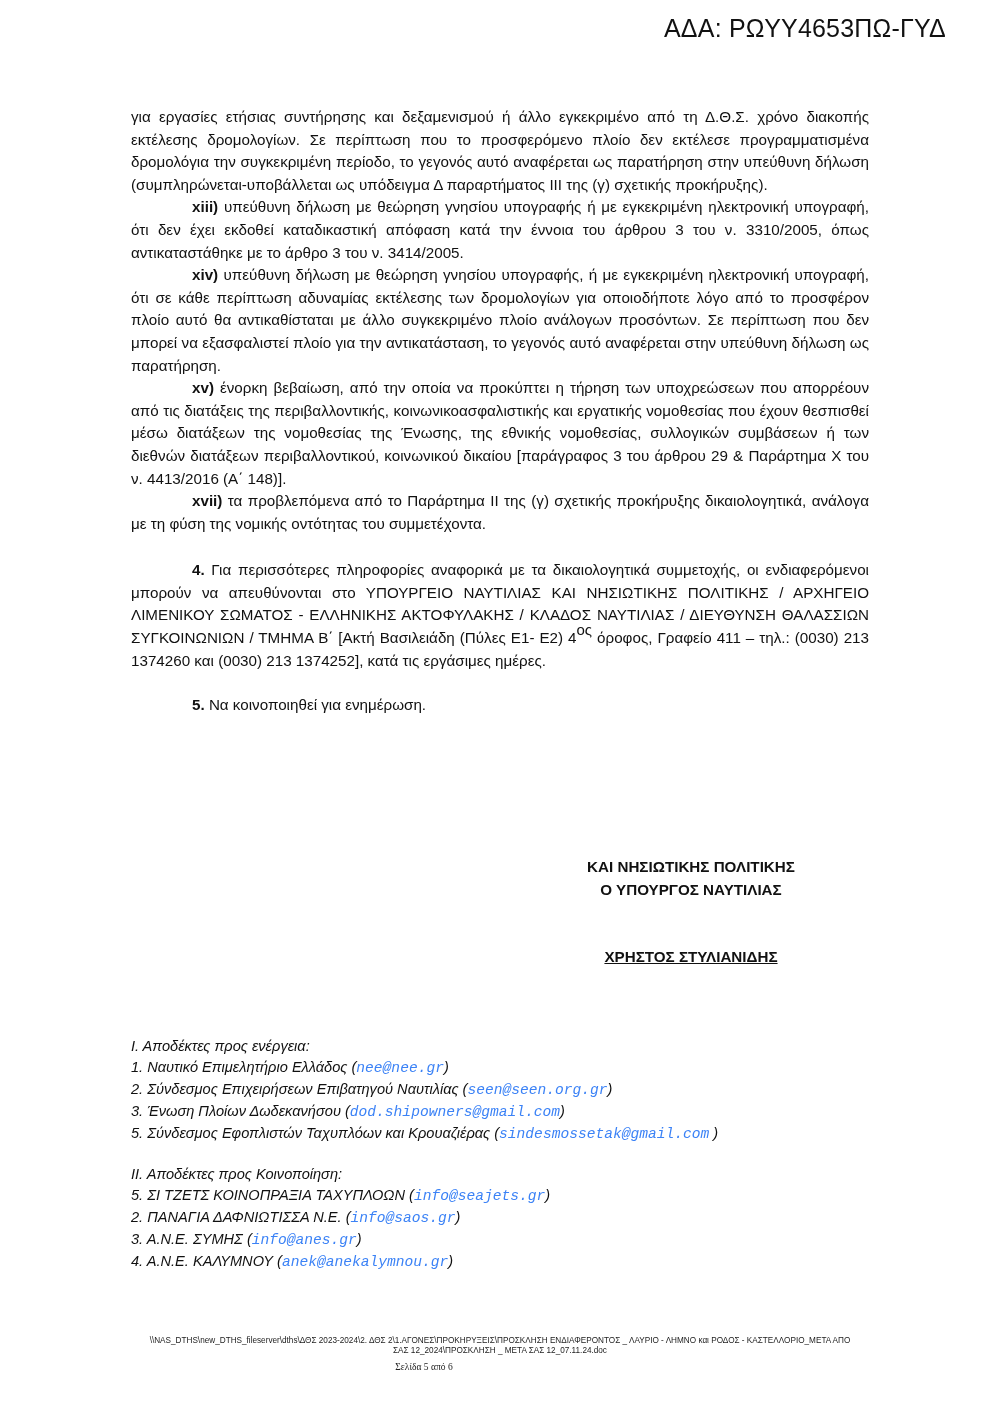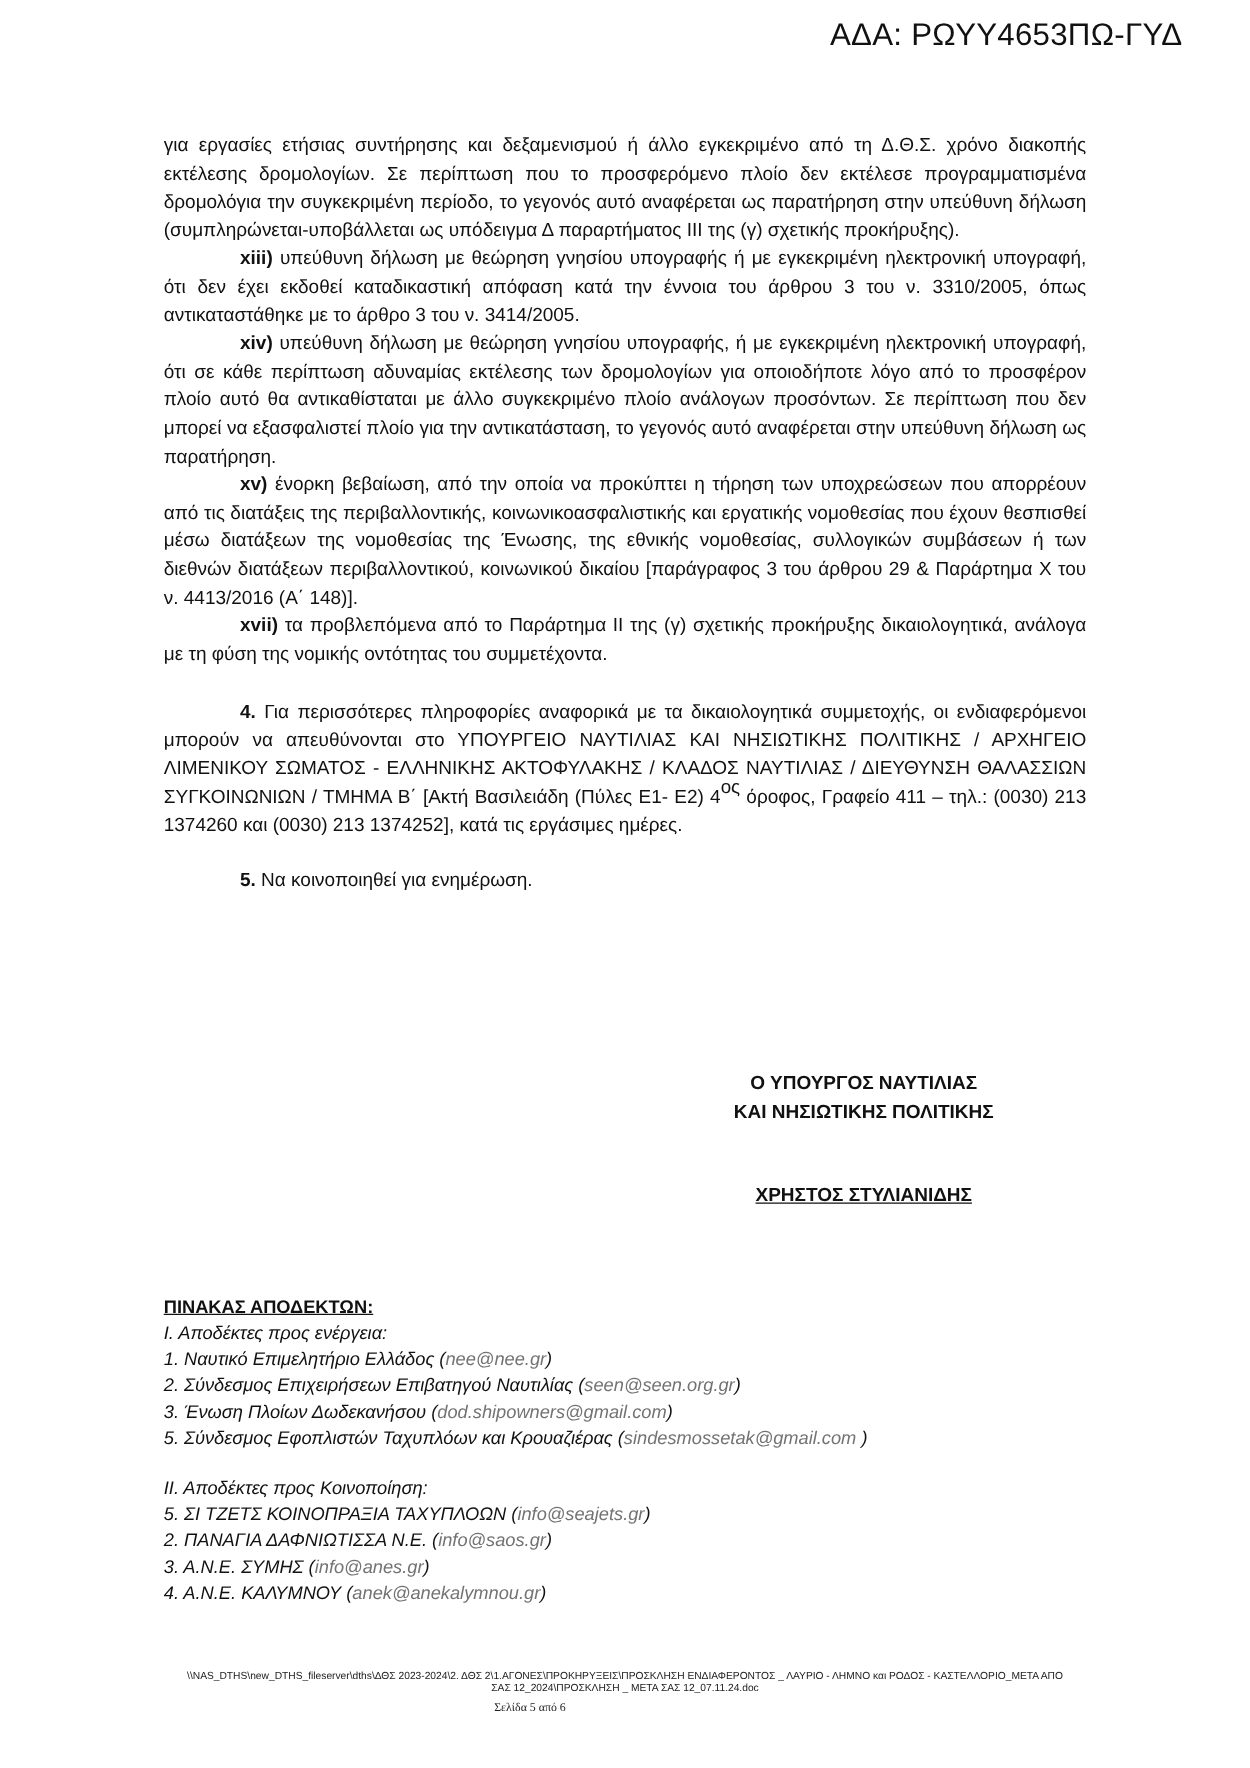--- a/index.html
+++ b/index.html
@@ -12,21 +12,21 @@
   .section4 { margin-top: 24px; }
   .section5 { margin-top: 22px; }
   sup { font-size: 15px; line-height: 0; vertical-align: 8px; }
   .sign { position: absolute; left: 560px; width: 262px; text-align: center; font-family: "Liberation Sans", sans-serif; font-weight: bold; font-size: 15.2px; line-height: 22.6px; }
   .sign.title { top: 856px; }
   .sign.name { top: 946px; text-decoration: underline; }
   .recipients { position: absolute; top: 1036px; left: 131px; font-family: "Liberation Sans", sans-serif; font-size: 14.6px; line-height: 21px; }
   .recipients .heading { font-weight: bold; text-decoration: underline; }
   .recipients .subhead { font-style: italic; }
   .recipients .item { font-style: italic; white-space: nowrap; }
-  .recipients .email { color: #737373; }
+  .recipients .email { color: #3b82f6; font-family: Liberation Mono, monospace; }
   .recipients .gap { height: 19px; }
   .footer-path { position: absolute; top: 1336px; left: 120px; width: 760px; text-align: center; font-family: "Liberation Sans", sans-serif; font-size: 8.2px; line-height: 10px; color: #222; }
   .footer-page { position: absolute; top: 1362px; left: 0; width: 848px; text-align: center; font-family: "Liberation Serif", serif; font-size: 9.5px; color: #222; }
 </style>
 </head>
 <body>
 
 <div class="ada">ΑΔΑ: ΡΩΥΥ4653ΠΩ-ΓΥΔ</div>
 
 <div class="content">
@@ -36,27 +36,26 @@
   <p class="para indent"><b>xiv)</b><span> υπεύθυνη δήλωση με θεώρηση γνησίου υπογραφής, ή με εγκεκριμένη ηλεκτρονική υπογραφή, ότι σε κάθε περίπτωση αδυναμίας εκτέλεσης των δρομολογίων για οποιοδήποτε λόγο από το προσφέρον πλοίο αυτό θα αντικαθίσταται με άλλο συγκεκριμένο πλοίο ανάλογων προσόντων. Σε περίπτωση που δεν μπορεί να εξασφαλιστεί πλοίο για την αντικατάσταση, το γεγονός αυτό αναφέρεται στην υπεύθυνη δήλωση ως παρατήρηση.</span></p>
   <p class="para indent"><b>xv)</b><span> ένορκη βεβαίωση, από την οποία να προκύπτει η τήρηση των υποχρεώσεων που απορρέουν από τις διατάξεις της περιβαλλοντικής, κοινωνικοασφαλιστικής και εργατικής νομοθεσίας που έχουν θεσπισθεί μέσω διατάξεων της νομοθεσίας της Ένωσης, της εθνικής νομοθεσίας, συλλογικών συμβάσεων ή των διεθνών διατάξεων περιβαλλοντικού, κοινωνικού δικαίου [παράγραφος 3 του άρθρου 29 &amp; Παράρτημα Χ του ν. 4413/2016 (Α΄ 148)].</span></p>
   <p class="para indent"><b>xvii)</b><span> τα προβλεπόμενα από το Παράρτημα ΙΙ της (γ) σχετικής προκήρυξης δικαιολογητικά, ανάλογα με τη φύση της νομικής οντότητας του συμμετέχοντα.</span></p>
 
   <p class="para indent section4"><b>4.</b><span> Για περισσότερες πληροφορίες αναφορικά με τα δικαιολογητικά συμμετοχής, οι ενδιαφερόμενοι μπορούν να απευθύνονται στο ΥΠΟΥΡΓΕΙΟ ΝΑΥΤΙΛΙΑΣ ΚΑΙ ΝΗΣΙΩΤΙΚΗΣ ΠΟΛΙΤΙΚΗΣ / ΑΡΧΗΓΕΙΟ ΛΙΜΕΝΙΚΟΥ ΣΩΜΑΤΟΣ - ΕΛΛΗΝΙΚΗΣ ΑΚΤΟΦΥΛΑΚΗΣ / ΚΛΑΔΟΣ ΝΑΥΤΙΛΙΑΣ / ΔΙΕΥΘΥΝΣΗ ΘΑΛΑΣΣΙΩΝ ΣΥΓΚΟΙΝΩΝΙΩΝ / ΤΜΗΜΑ Β΄ [Ακτή Βασιλειάδη  (Πύλες Ε1- Ε2) 4</span><sup>ος</sup><span> όροφος, Γραφείο 411 – τηλ.: (0030) 213 1374260 και (0030) 213 1374252], κατά τις εργάσιμες ημέρες.</span></p>
 
   <p class="para indent section5"><b>5.</b><span> Να κοινοποιηθεί για ενημέρωση.</span></p>
 </div>
 
 <div class="sign title">
+  <div>ΚΑΙ ΝΗΣΙΩΤΙΚΗΣ ΠΟΛΙΤΙΚΗΣ</div>
   <div>Ο ΥΠΟΥΡΓΟΣ ΝΑΥΤΙΛΙΑΣ</div>
-  <div>ΚΑΙ ΝΗΣΙΩΤΙΚΗΣ ΠΟΛΙΤΙΚΗΣ</div>
 </div>
 <div class="sign name">ΧΡΗΣΤΟΣ ΣΤΥΛΙΑΝΙΔΗΣ</div>
 
 <div class="recipients">
-  <div class="heading">ΠΙΝΑΚΑΣ ΑΠΟΔΕΚΤΩΝ:</div>
   <div class="subhead">Ι. Αποδέκτες προς ενέργεια:</div>
   <div class="item"><span>1. Ναυτικό Επιμελητήριο Ελλάδος (</span><span class="email">nee@nee.gr</span><span>)</span></div>
   <div class="item"><span>2. Σύνδεσμος Επιχειρήσεων Επιβατηγού Ναυτιλίας (</span><span class="email">seen@seen.org.gr</span><span>)</span></div>
   <div class="item"><span>3. Ένωση Πλοίων Δωδεκανήσου (</span><span class="email">dod.shipowners@gmail.com</span><span>)</span></div>
   <div class="item"><span>5. Σύνδεσμος Εφοπλιστών Ταχυπλόων και Κρουαζιέρας (</span><span class="email">sindesmossetak@gmail.com</span><span> )</span></div>
   <div class="gap"></div>
   <div class="subhead">ΙΙ. Αποδέκτες προς Κοινοποίηση:</div>
   <div class="item"><span>5. ΣΙ ΤΖΕΤΣ ΚΟΙΝΟΠΡΑΞΙΑ ΤΑΧΥΠΛΟΩΝ  (</span><span class="email">info@seajets.gr</span><span>)</span></div>
   <div class="item"><span>2. ΠΑΝΑΓΙΑ ΔΑΦΝΙΩΤΙΣΣΑ Ν.Ε.  (</span><span class="email">info@saos.gr</span><span>)</span></div>
   <div class="item"><span>3. Α.Ν.Ε. ΣΥΜΗΣ   (</span><span class="email">info@anes.gr</span><span>)</span></div>

